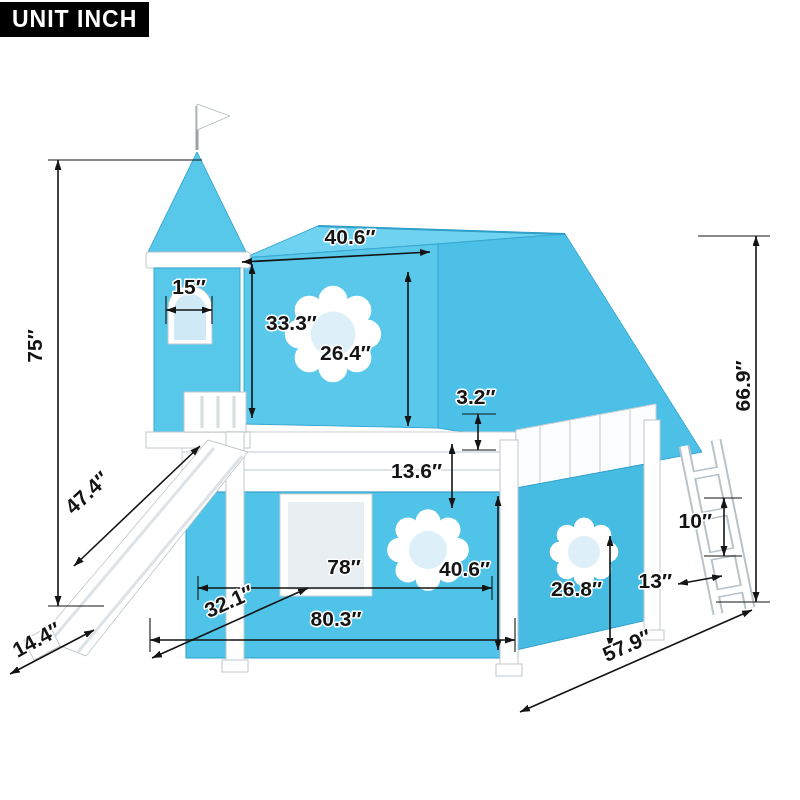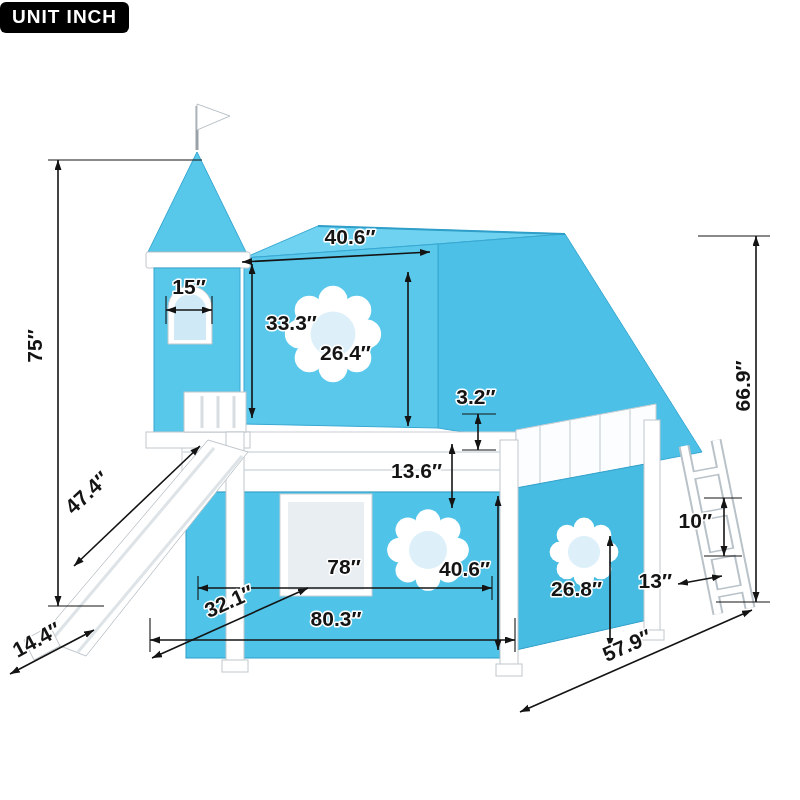--- a/index.html
+++ b/index.html
@@ -1,19 +1,19 @@
 <!DOCTYPE html>
 <html><head>
 <meta charset="utf-8">
 <style>
   html,body{margin:0;padding:0;background:#ffffff;}
   .stage{position:relative;width:800px;height:800px;background:#ffffff;overflow:hidden;
          font-family:"Liberation Sans","DejaVu Sans",sans-serif;}
   .unit-box{position:absolute;top:2px;left:0;background:#000000;color:#ffffff;
-            font-size:19px;font-weight:700;letter-spacing:1px;padding:5px 12px;line-height:1.1;border-radius:6px;}
+            font-size:23px;font-weight:700;letter-spacing:1px;padding:5px 12px;line-height:1.1;}
   svg{position:absolute;inset:0;}
   svg text{font-family:"Liberation Sans","DejaVu Sans",sans-serif;font-size:21px;font-weight:600;
            fill:#141414;paint-order:stroke;stroke:#ffffff;stroke-width:3px;stroke-linejoin:round;}
   .dim{stroke:#141414;stroke-width:1.6;fill:none;}
   .tick{stroke:#141414;stroke-width:1.1;fill:none;}
 </style>
 </head>
 <body>
 
 <div class="stage">

